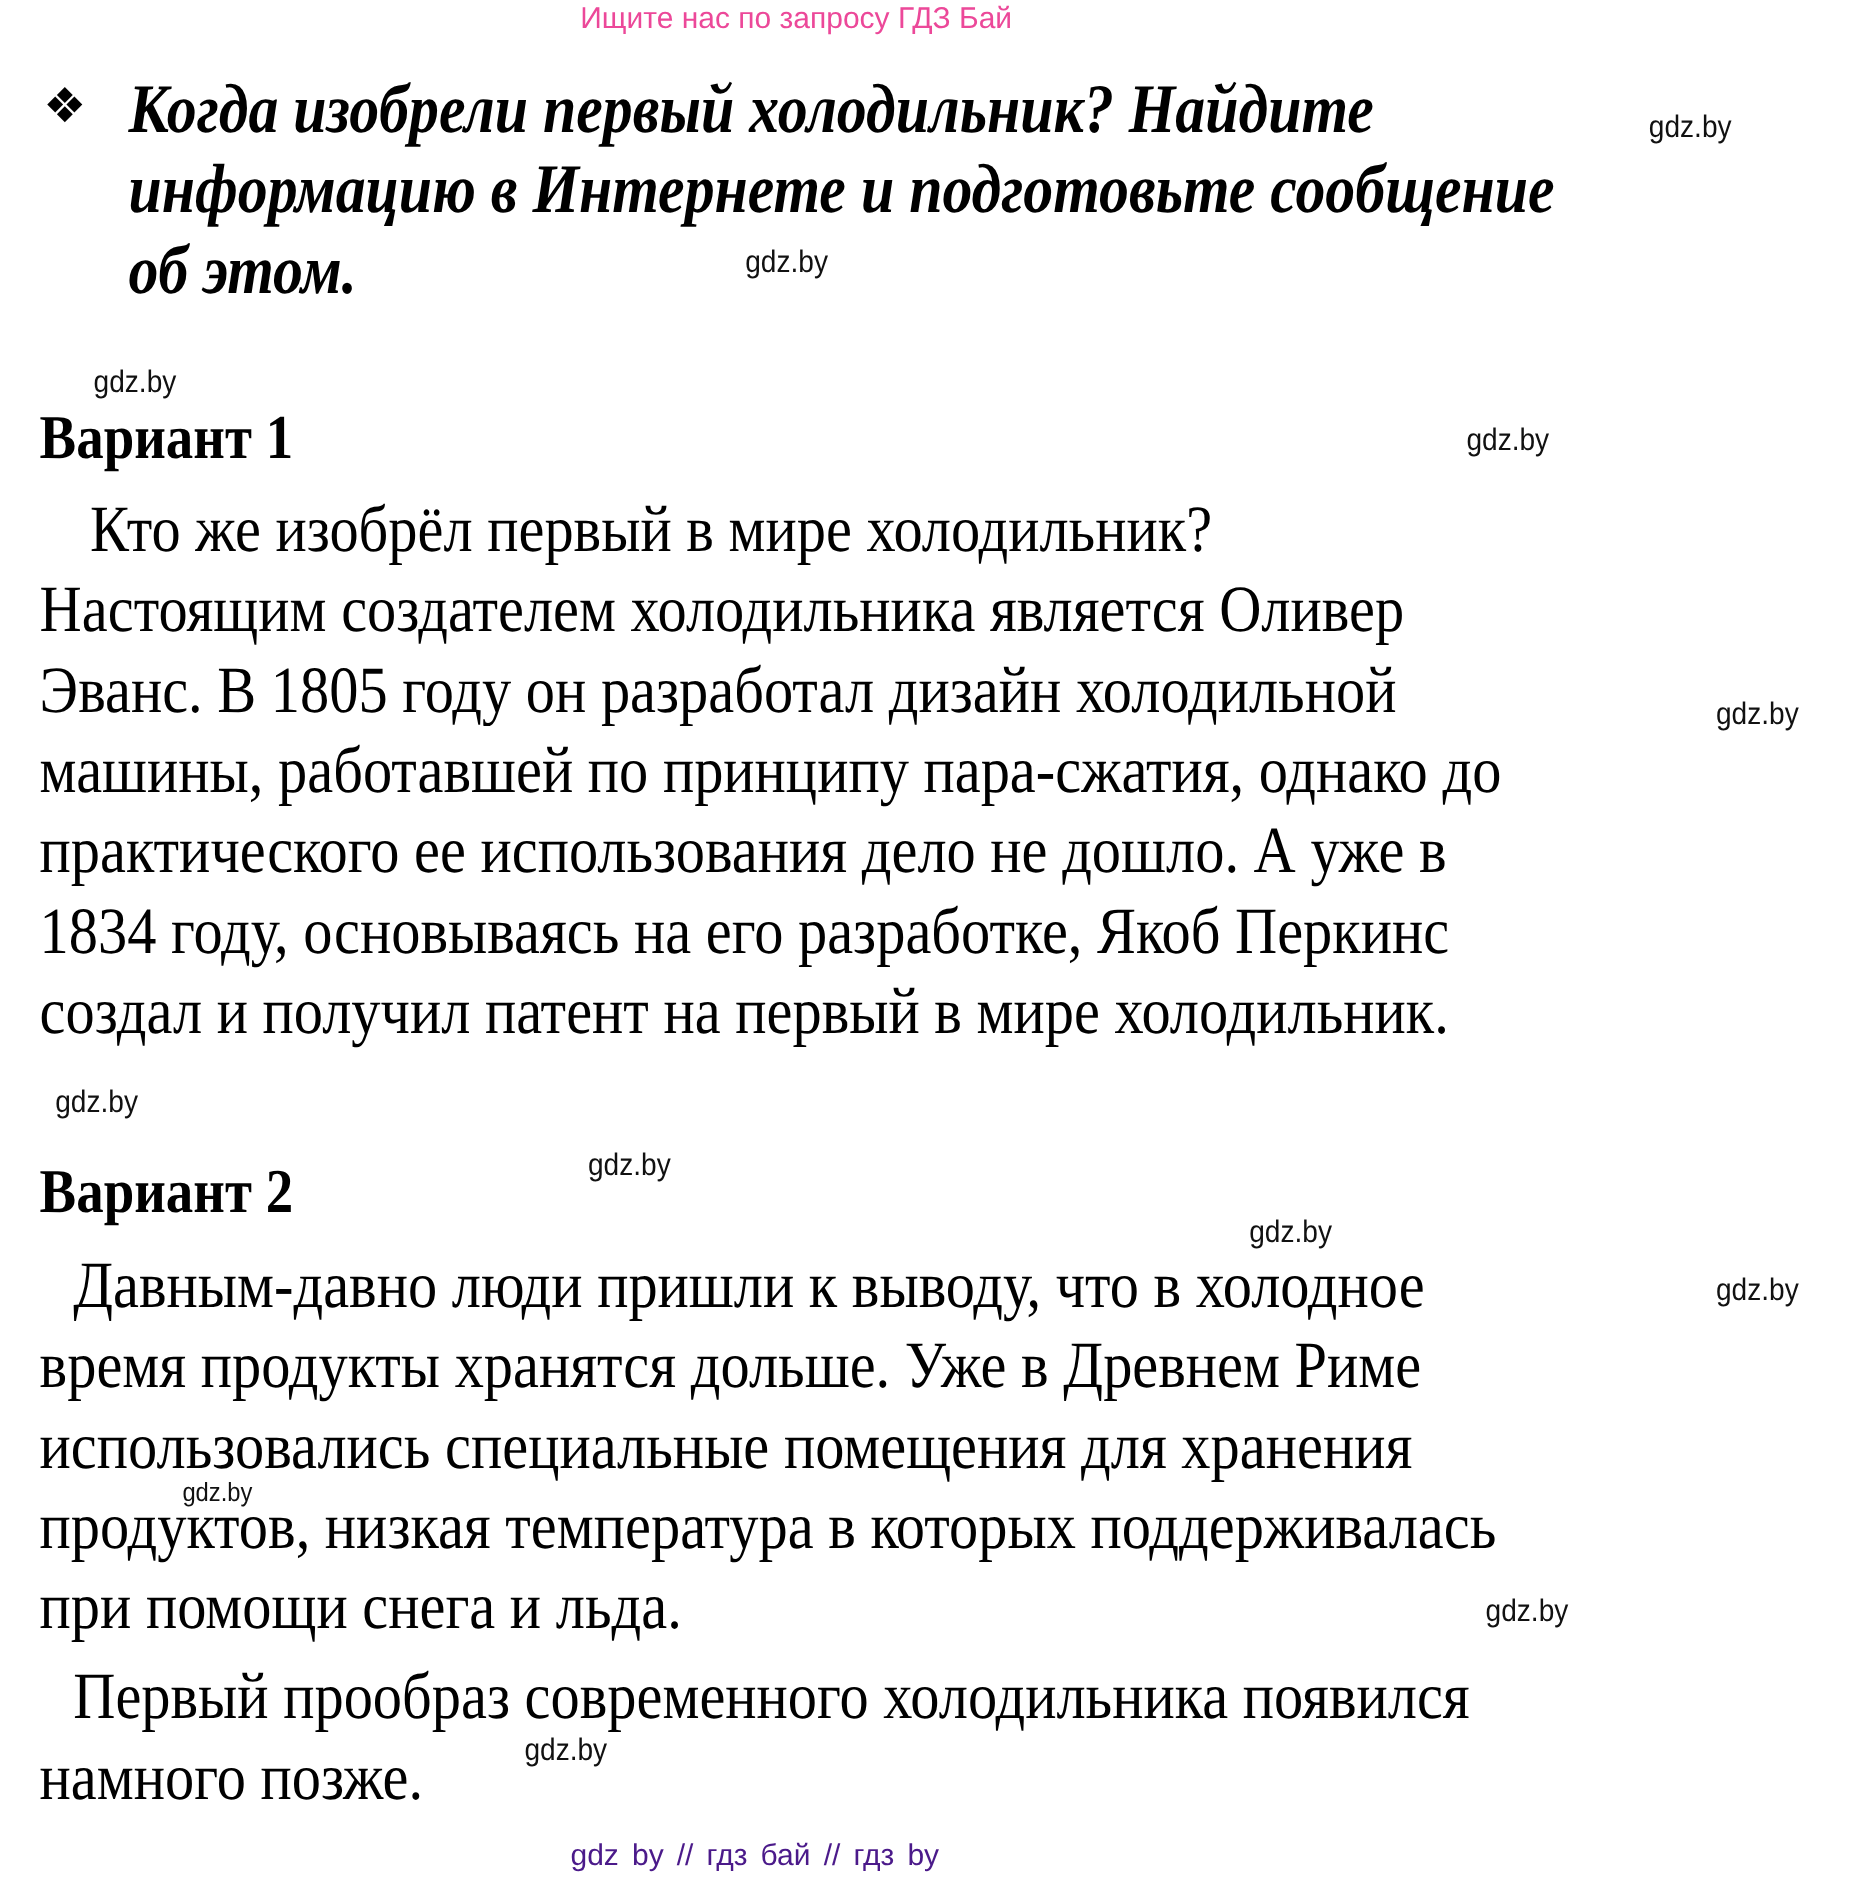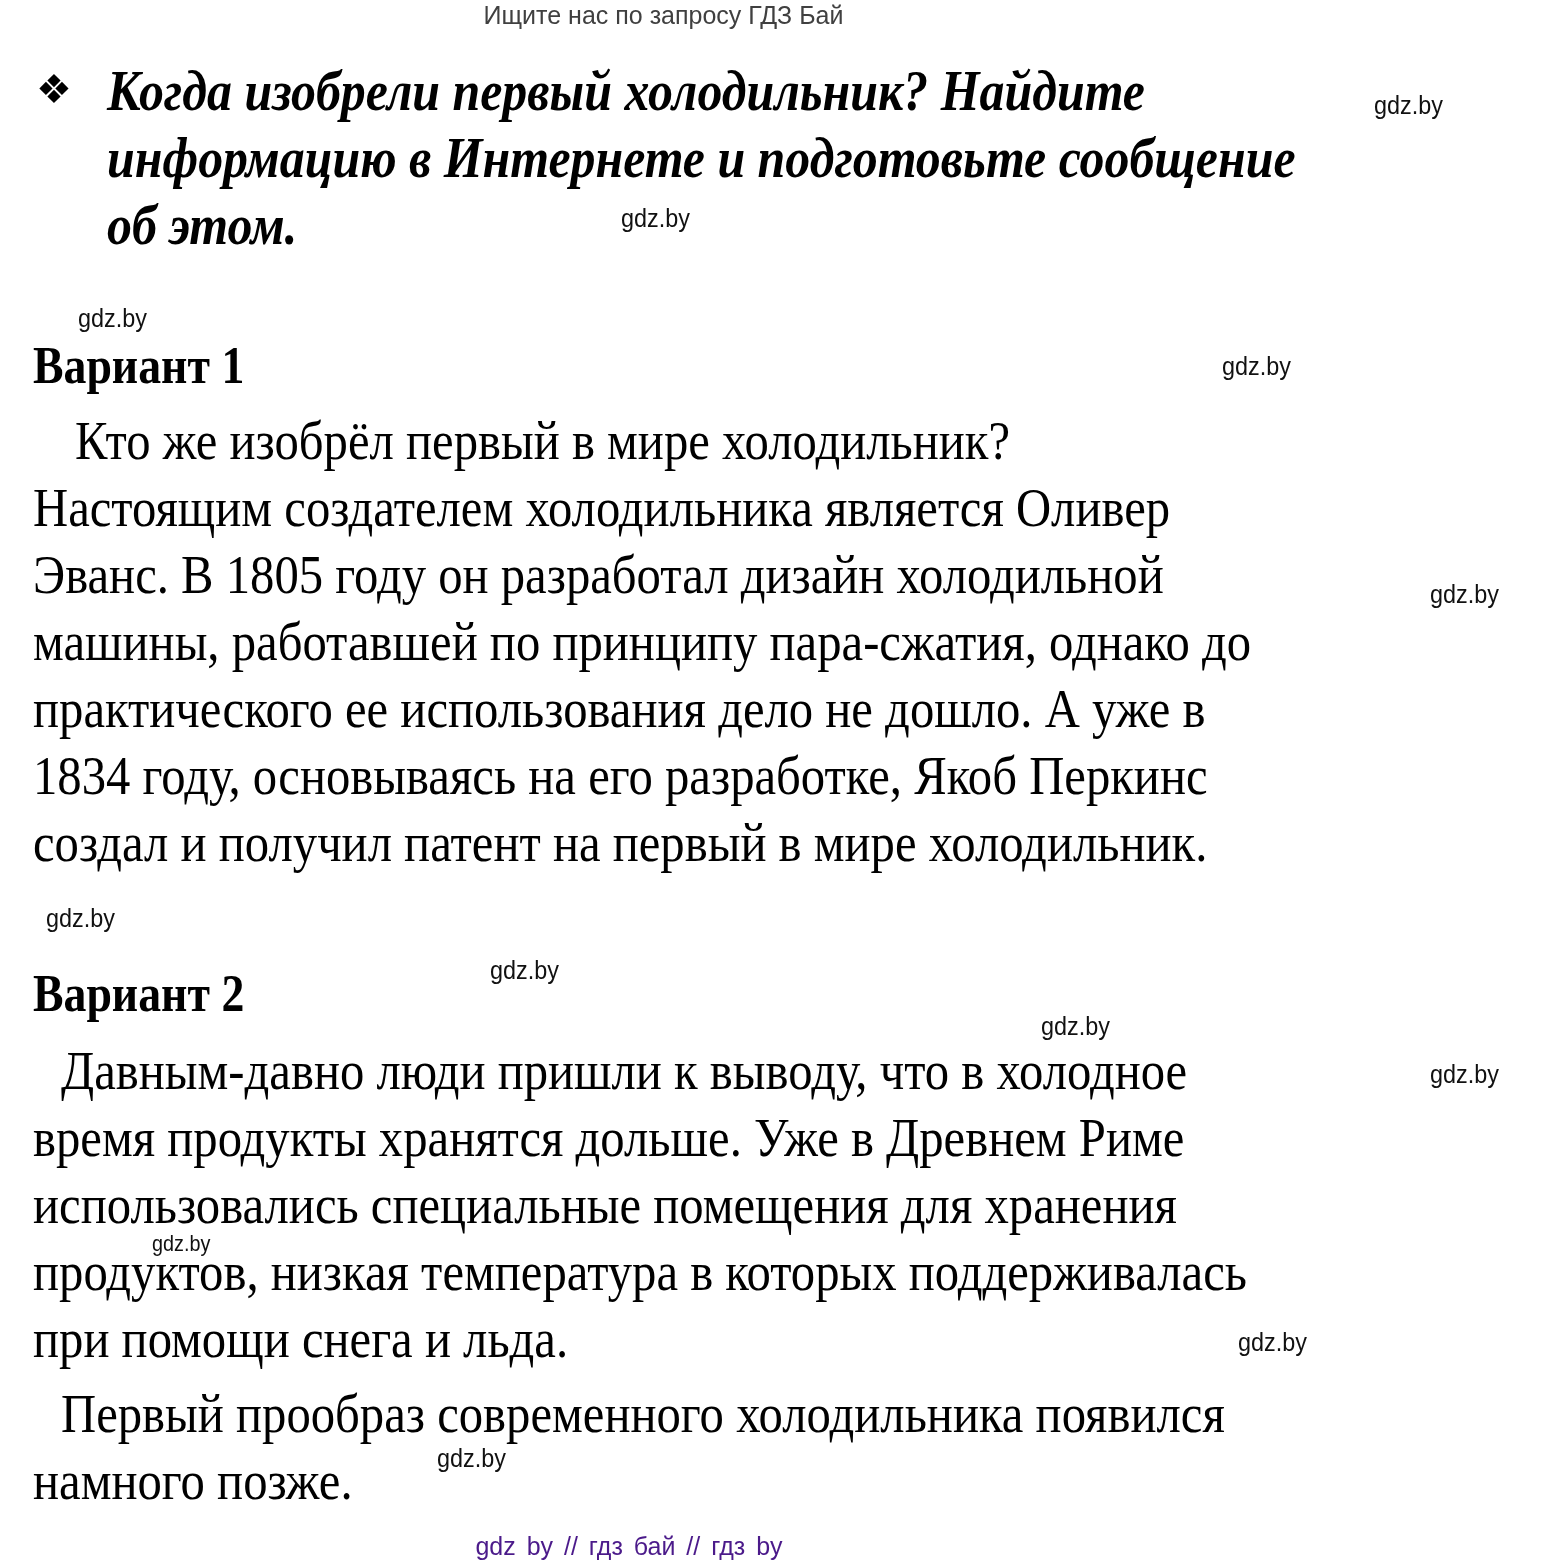--- a/index.html
+++ b/index.html
@@ -1,21 +1,21 @@
 <!DOCTYPE html>
 <html><head>
   <meta charset="utf-8">
   <style>
     html, body { margin: 0; padding: 0; background: #ffffff; }
     body { width: 1551px; height: 1565px; position: relative; overflow: hidden; }
     .abs { position: absolute; white-space: nowrap; }
     .top-banner {
       left: 0; width: 1327px; top: 0; text-align: center;
       font-family: "Liberation Sans", sans-serif; font-size: 25px; line-height: 30px;
-      color: #404040;
+      color: #ec4899;
     }
     .bullet {
       left: 36px; top: 64px; font-family: "DejaVu Sans", sans-serif;
       font-size: 40px; line-height: 50px; color: #000;
     }
     .q-line {
       left: 107px; font-family: "Liberation Serif", serif; font-weight: bold; font-style: italic;
       font-size: 58px; line-height: 66px; color: #000;
       transform-origin: left top; transform: scaleX(0.86);
     }

